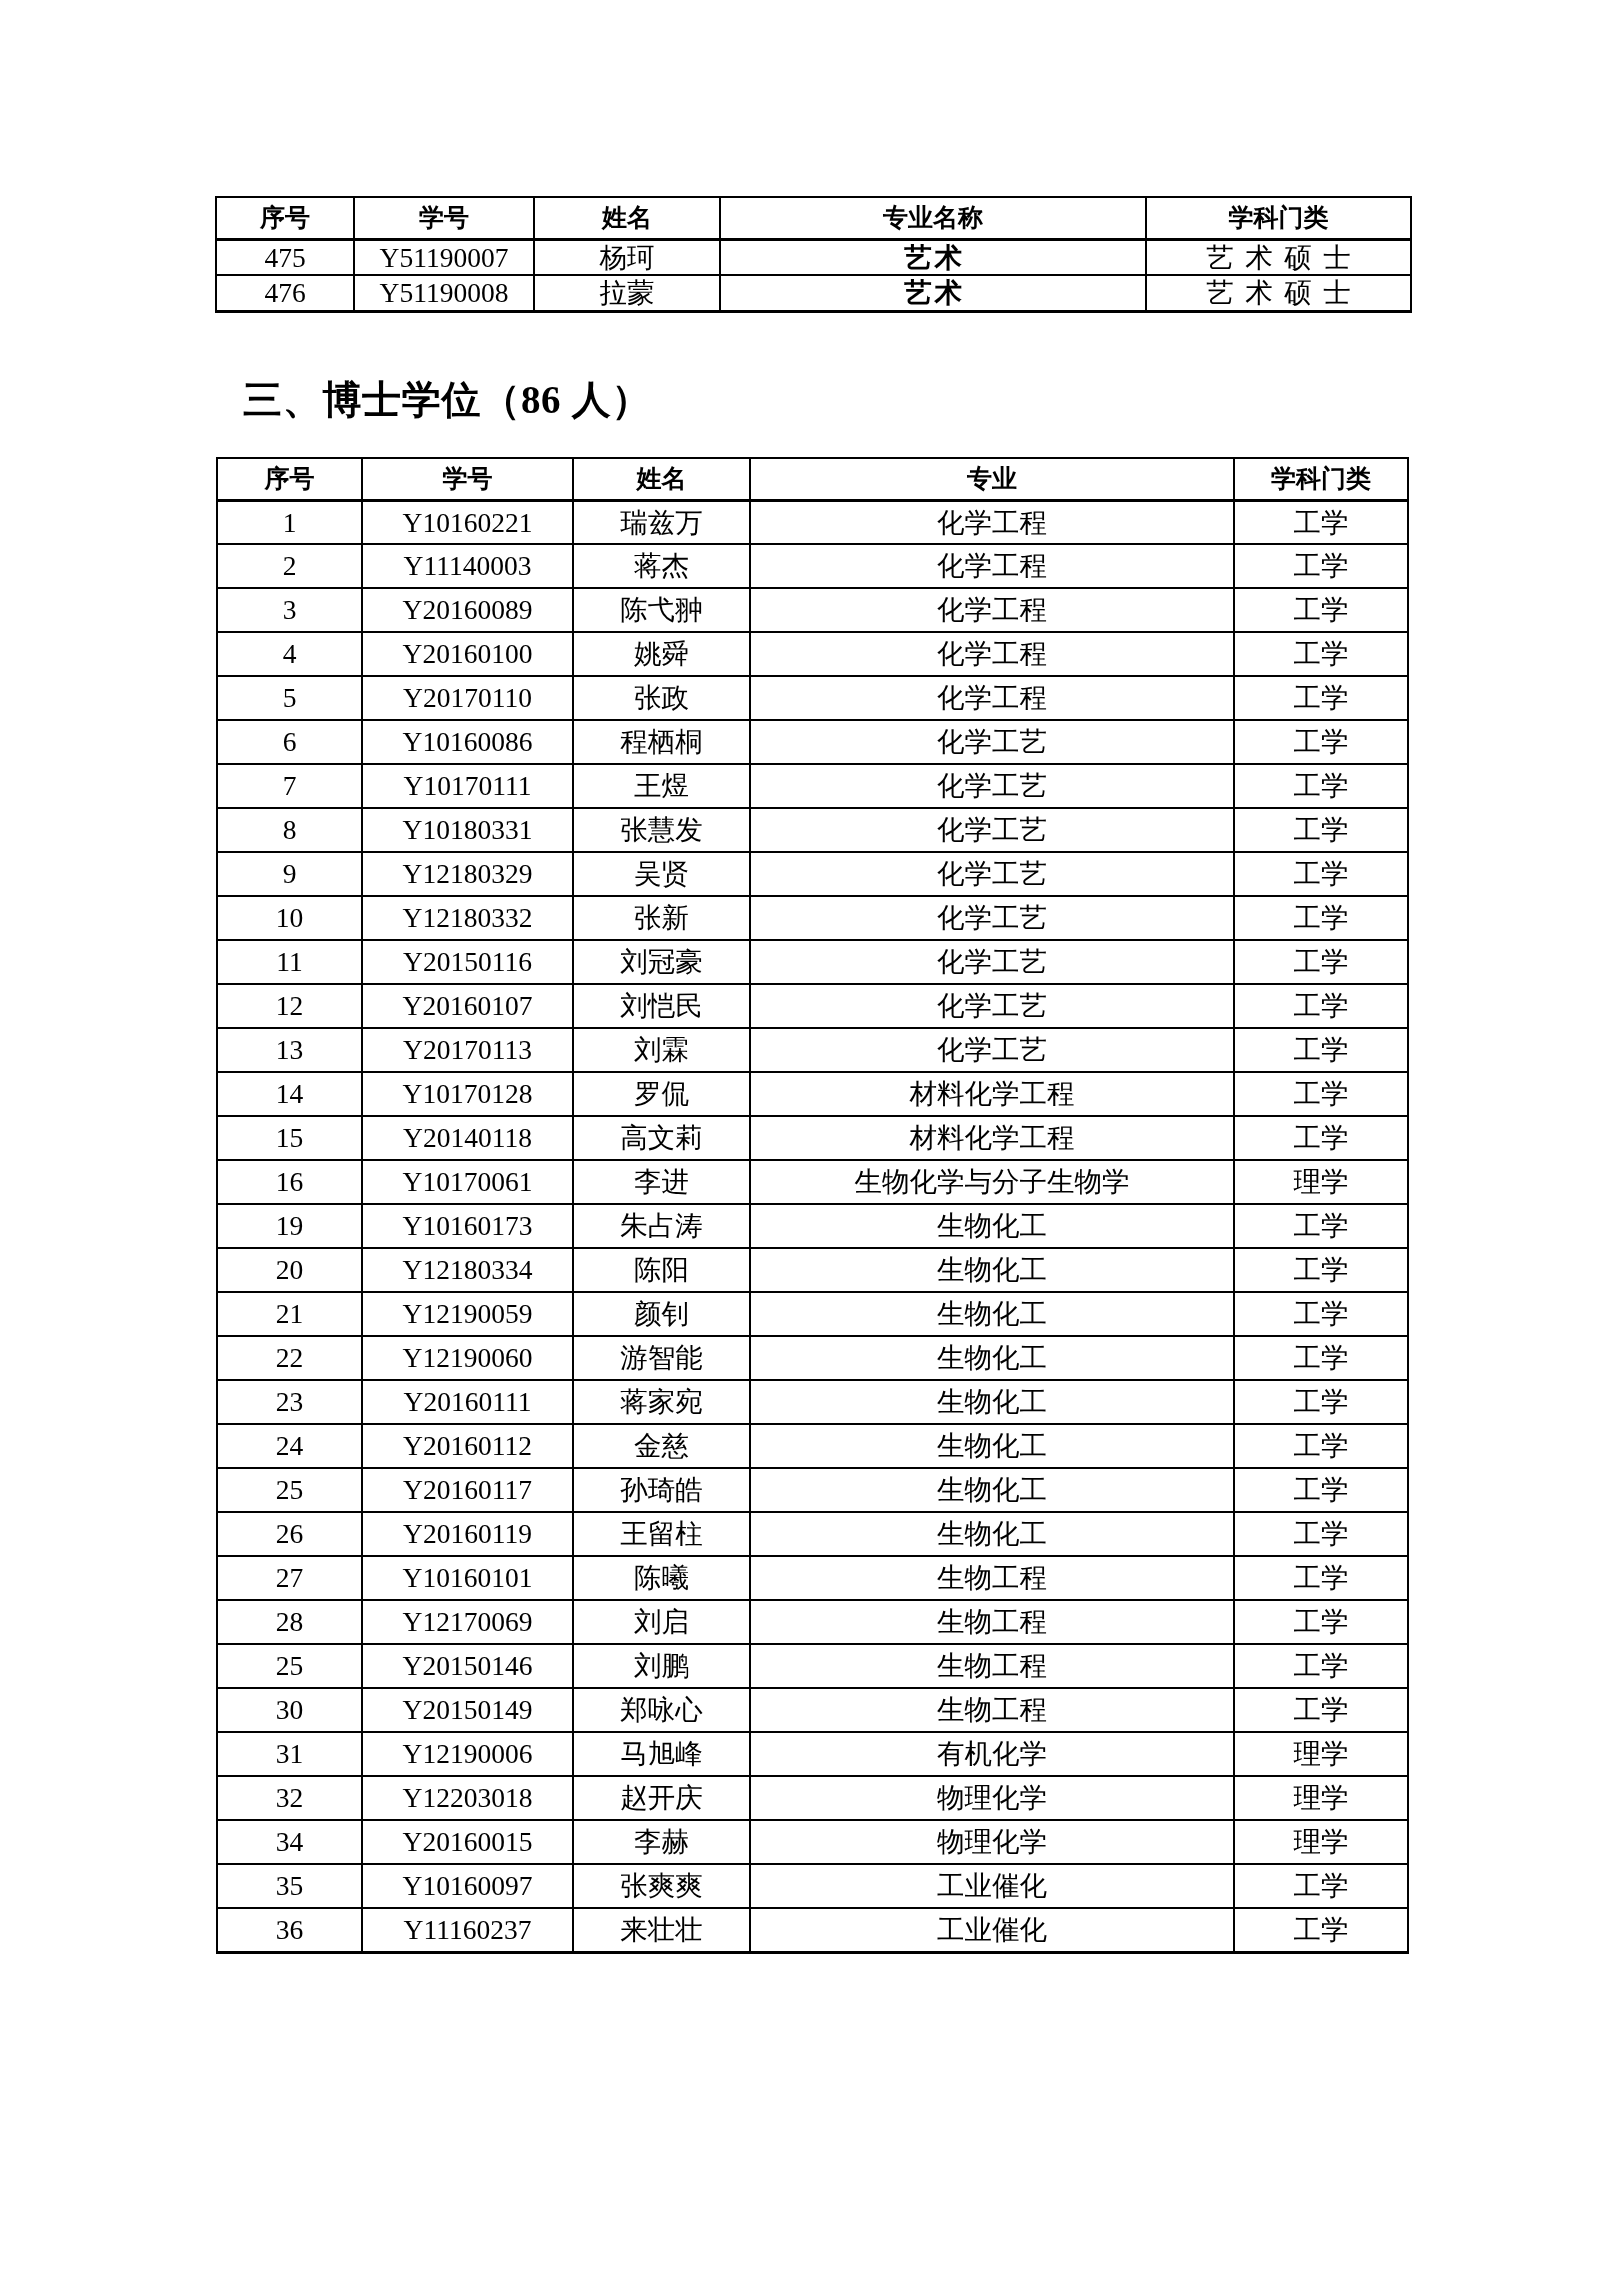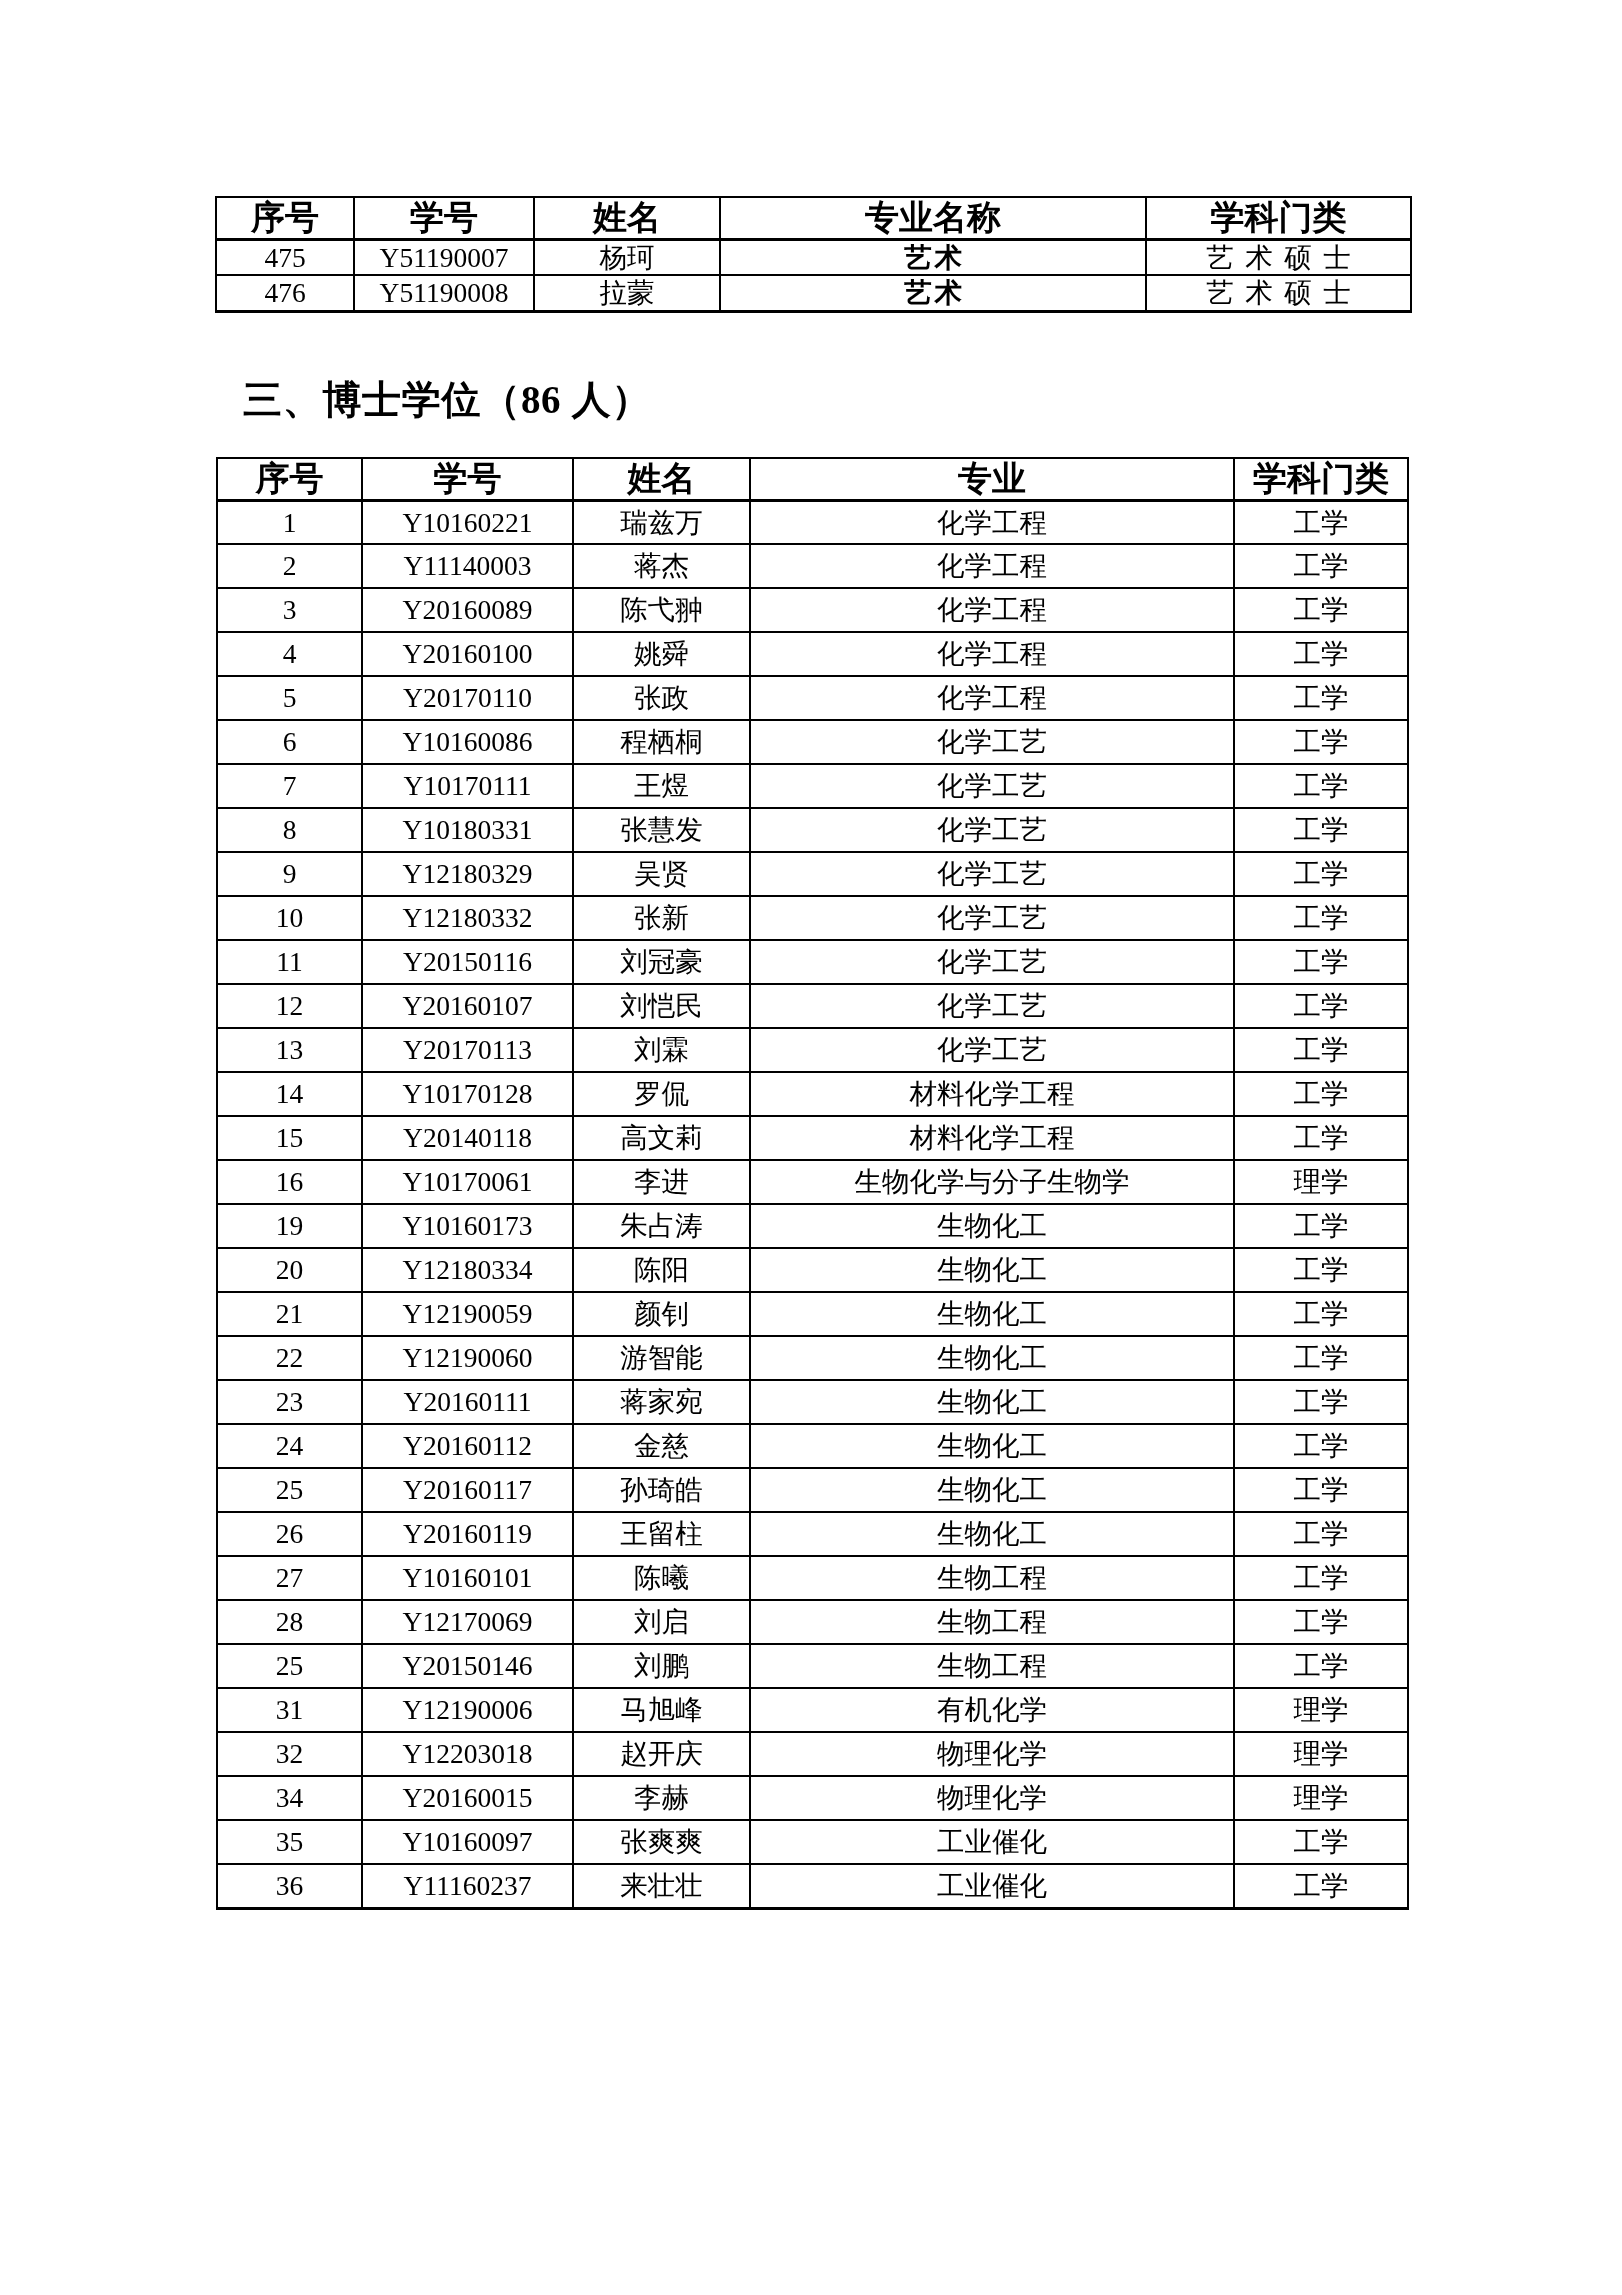--- a/index.html
+++ b/index.html
@@ -31,21 +31,21 @@
     text-align: center;
     vertical-align: middle;
     padding: 0;
     white-space: nowrap;
     overflow: hidden;
     font-size: 27.5px;
     line-height: 1;
   }
   .tbl thead th {
     font-weight: bold;
-    font-size: 34px;
+    font-size: 25px;
     border-bottom: 3.9px solid #000;
     text-align: center;
   }
   
   .tbl-top { left: 215px; top: 196px; width: 1195px; }
   .tbl-top thead tr { height: 42px; }
   .tbl-top tbody tr { height: 36px; }
   
   .tbl-top tbody td:nth-child(5) {
     letter-spacing: 0.42em;
@@ -311,20 +311,27 @@
           <td>工学</td>
         </tr>
         <tr>
           <td>25</td>
           <td>Y20150146</td>
           <td>刘鹏</td>
           <td>生物工程</td>
           <td>工学</td>
         </tr>
         <tr>
+          <td>30</td>
+          <td>Y20150149</td>
+          <td>郑咏心</td>
+          <td>生物工程</td>
+          <td>工学</td>
+        </tr>
+        <tr>
           <td>31</td>
           <td>Y12190006</td>
           <td>马旭峰</td>
           <td>有机化学</td>
           <td>理学</td>
         </tr>
         <tr>
           <td>32</td>
           <td>Y12203018</td>
           <td>赵开庆</td>

